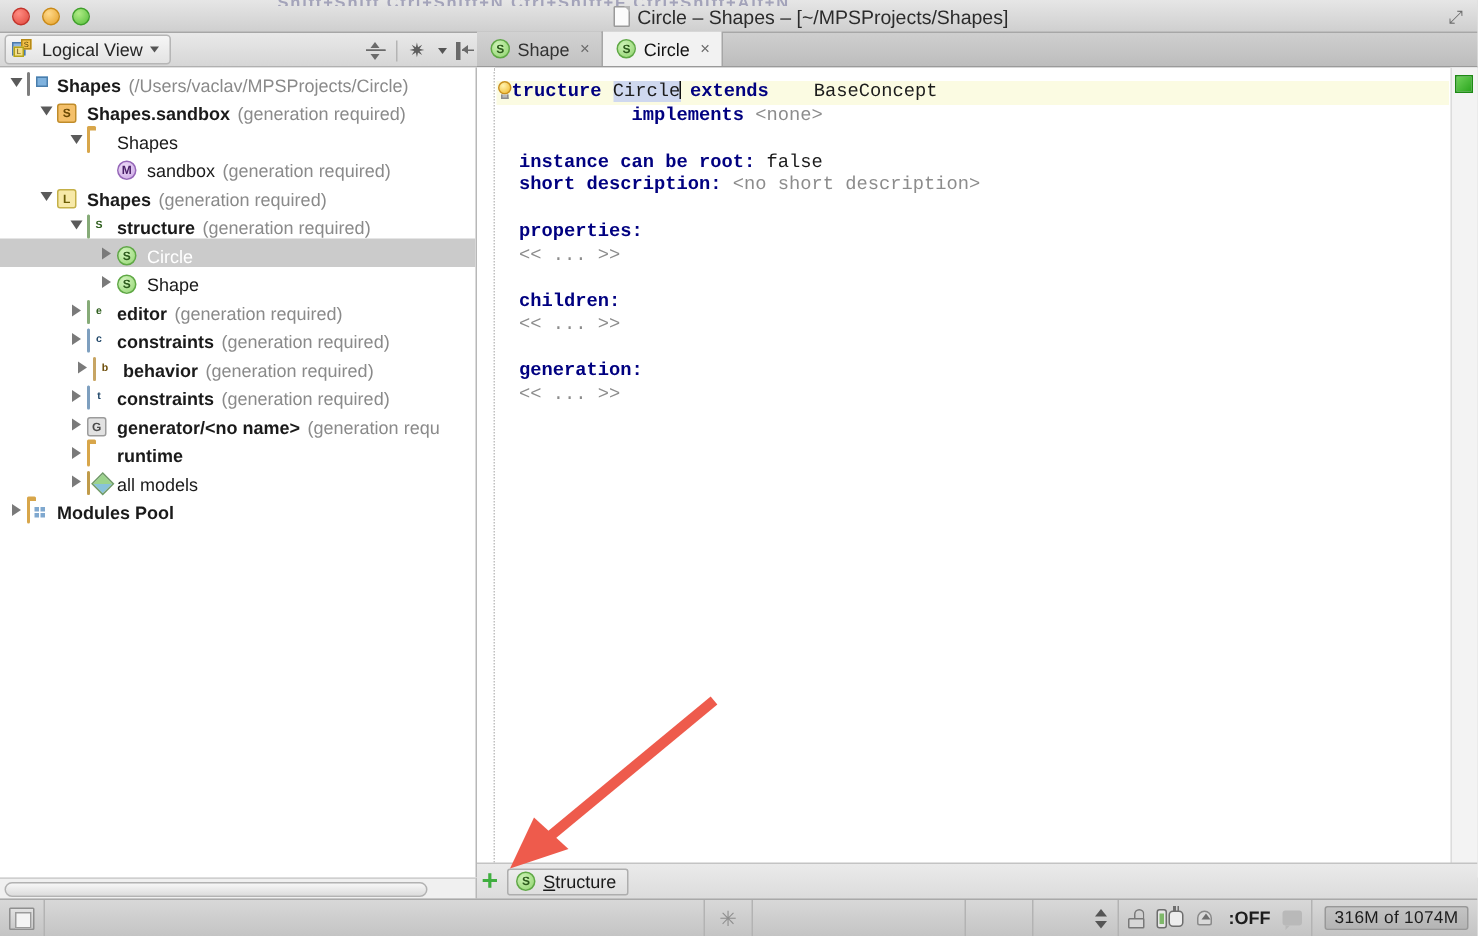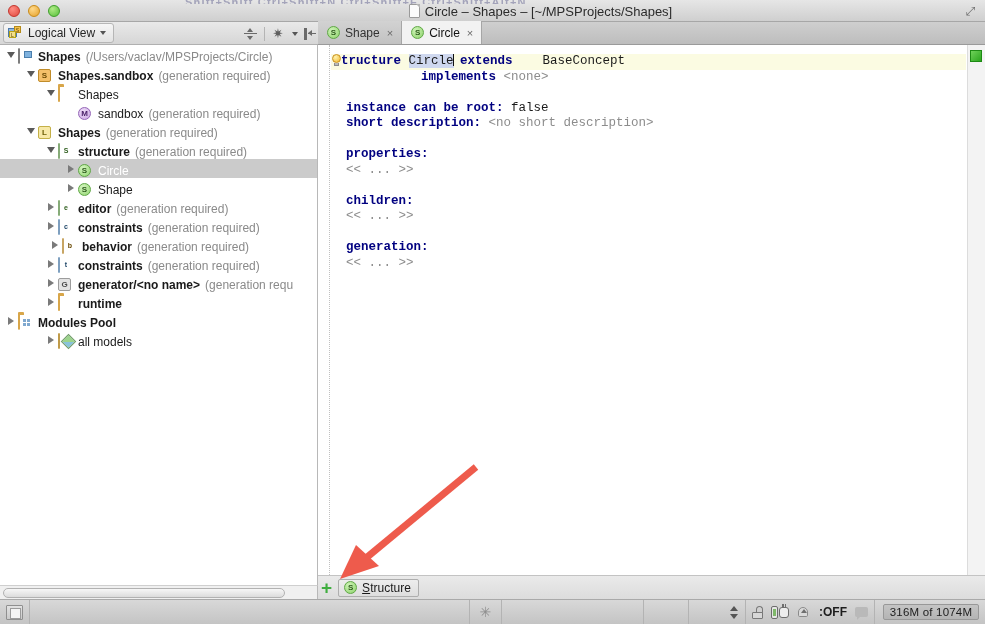--- a/index.html
+++ b/index.html
@@ -495,33 +495,33 @@
         <span class="tname bold">generator/&lt;no name&gt;</span>
         <span class="tsuffix">(generation requ</span>
       </div>
       <div class="trow" style="padding-left: 44px;">
         <span class="twist">
           <span class="tri-rt"></span>
         </span>
         <span class="ticon"><span class="ic-folder"></span></span>
         <span class="tname bold">runtime</span>
       </div>
+      <div class="trow" style="padding-left: 44px;">
+        <span class="twist">
+          <span class="tri-rt"></span>
+        </span>
+        <span class="ticon"><span class="ic-allmodels"></span></span>
+        <span class="tname">all models</span>
+      </div>
       <div class="trow" style="padding-left: 4px;">
         <span class="twist">
           <span class="tri-rt"></span>
         </span>
         <span class="ticon"><span class="ic-pool"></span></span>
         <span class="tname bold">Modules Pool</span>
-      </div>
-      <div class="trow" style="padding-left: 44px;">
-        <span class="twist">
-          <span class="tri-rt"></span>
-        </span>
-        <span class="ticon"><span class="ic-allmodels"></span></span>
-        <span class="tname">all models</span>
       </div>
     </div>
 
   <div class="editor">
     <div class="editor-gutter"></div>
     <div class="editor-right">
       <div class="marker-ok"></div>
     </div>
     <div class="code" id="code-root">
         <div class="cl hl"><span class="bulb"><span class="glass"></span><span class="base"></span></span><span class="kw">tructure </span><span class="sel">Circle</span><span class="caret"></span><span class="kw"> extends</span><span class="plain">    </span><span class="plain">BaseConcept</span></div>

